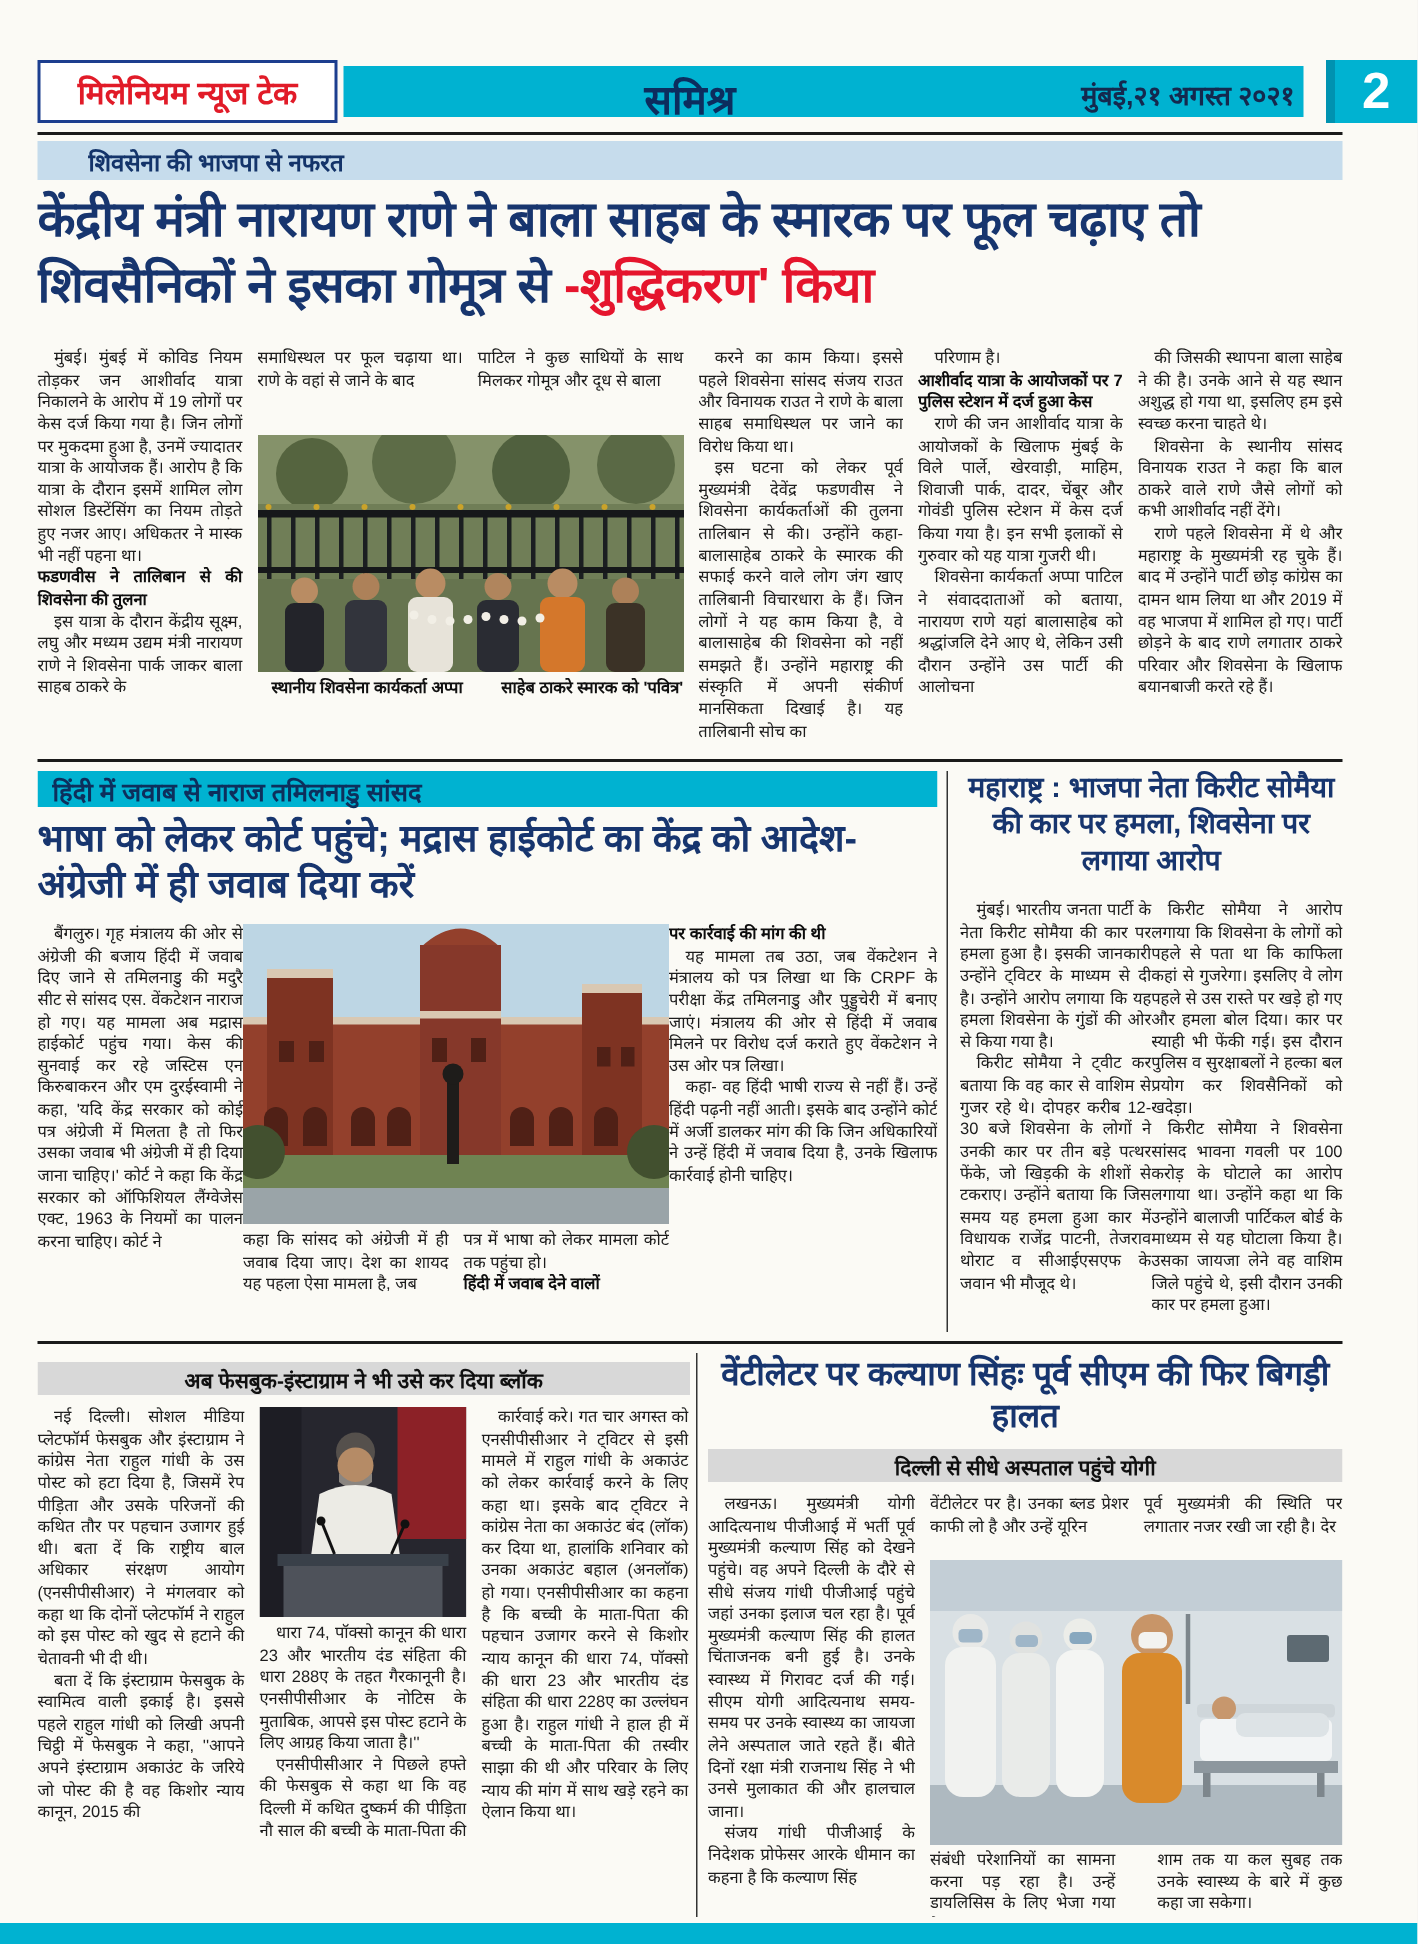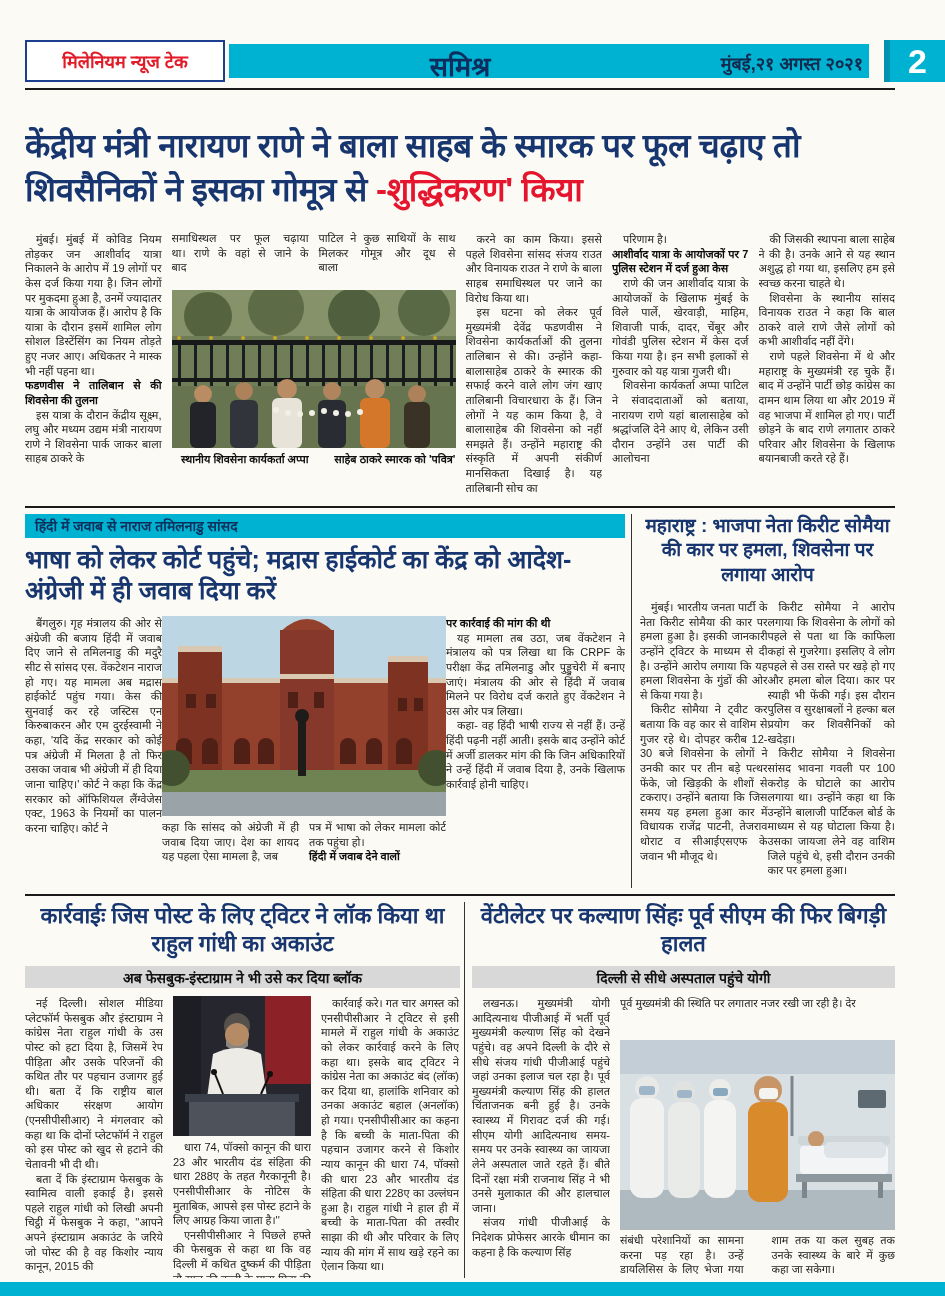--- a/index.html
+++ b/index.html
@@ -4,21 +4,21 @@
 <style>
   * { margin:0; padding:0; box-sizing:border-box; }
   html,body { width:945px; }
   body { font-family:"Liberation Sans","DejaVu Sans",sans-serif; background:#e9e8e3; }
   .page { position:relative; width:945px; height:1296px; background:#fbfaf5; overflow:hidden; }
 
   
   .hdr { position:absolute; top:40px; left:25px; width:870px; height:42px; }
   .cyan-strip { position:absolute; left:204px; top:4px; width:640px; height:34px; background:#00b2d1; }
   .masthead { position:absolute; left:0; top:0; width:200px; height:42px; background:#fff;
-    border:2px solid #1c3e8e; color:#e11b28; font-weight:bold; font-size:18px;
+    border:2px solid #1c3e8e; color:#e11b28; font-weight:bold; font-size:21px;
     display:flex; align-items:center; justify-content:center; }
   .section-title { position:absolute; left:0; top:7px; width:870px; text-align:center;
     font-size:27px; font-weight:bold; color:#0c2d5e; }
   .dateline { position:absolute; right:32px; top:11px; font-size:18px; font-weight:bold; color:#14294e; }
   .pagenum { position:absolute; left:884px; top:40px; width:61px; height:42px; background:#00b2d1;
     border-left:6px solid #0092b0; color:#fff; font-size:34px; font-weight:bold;
     display:flex; align-items:center; justify-content:center; }
 
   .rule { position:absolute; left:25px; width:870px; height:2px; background:#1a1a1a; }
   .rule-top { top:88px; }
@@ -28,37 +28,37 @@
 
   
   .kicker1 { position:absolute; top:94px; left:25px; width:870px; height:26px; background:#c6dcec;
     color:#14346a; font-weight:bold; font-size:16px; padding:3px 0 0 34px; }
   .h1 { position:absolute; top:124px; left:25px; width:870px; height:104px; overflow:hidden;
     font-size:33px; font-weight:bold; color:#17356e; line-height:1.32; letter-spacing:-0.3px; }
   .red { color:#e5152d;margin-top:20px; }
   .h2 { font-size:25px; font-weight:bold; color:#17356e; line-height:1.22; height:64px; overflow:hidden; margin-top:6px; }
   .h3 { font-size:19px; font-weight:bold; color:#17356e; line-height:1.28; text-align:center; height:78px; overflow:hidden; }
   .h4 { font-size:22px; font-weight:bold; color:#17356e; line-height:1.25; text-align:center; height:58px; overflow:hidden; }
-  .kicker2 { height:24px; background:#00b2d1; color:#0d2f5c; font-weight:bold; font-size:14px; padding:2px 0 0 10px; }
+  .kicker2 { height:24px; background:#00b2d1; color:#0d2f5c; font-weight:bold; font-size:17px; padding:2px 0 0 10px; }
   .graybar { height:22px; background:#d8d8d8; color:#101010; font-weight:bold; font-size:14px;
     text-align:center; padding-top:2px; margin-top:6px; }
 
   
   .bodytxt { font-size:11px; line-height:1.33; color:#1c1c1c; text-align:justify; }
   .p { text-indent:11px; margin:0; }
   .sub { font-weight:bold; text-indent:0; margin:0 0; color:#0d0d0d; }
   .cap { font-weight:bold; font-size:11px; color:#101010; text-align:right; }
   .row { display:flex; gap:10px; }
   .col { overflow:hidden; }
   .photo { display:block; width:100%; }
 
   
   .s1body { position:absolute; top:232px; left:25px; width:870px; height:268px; display:flex; gap:10px; }
   .s1body .col { height:268px; }
-  .s1-above { height:58px; overflow:hidden;font-family:Liberation Mono, monospace; }
+  .s1-above { height:58px; overflow:hidden; }
   .s1-caps  { margin-top:4px; overflow:hidden; }
 
   .story2 { position:absolute; top:514px; left:25px; width:600px; height:374px; overflow:hidden; }
   .s2body { margin-top:8px; height:274px; display:flex; }
   .s2body .col { height:274px; }
   .s2-caps { margin-top:4px; overflow:hidden; height:66px; }
   .vrule-1 { left:631px; top:514px; height:374px; }
   .story3 { position:absolute; top:514px; left:640px; width:255px; height:374px; overflow:hidden; }
   .s3body { margin-top:8px; height:288px; display:flex; gap:0; }
   .s3body .col { flex:1; height:288px; }
@@ -84,20 +84,21 @@
 
   <div class="hdr">
     <div class="cyan-strip"></div>
     <div class="section-title">समिश्र</div>
     <div class="dateline">मुंबई,२१ अगस्त २०२१</div>
     <div class="masthead">मिलेनियम न्यूज टेक</div>
   </div>
   <div class="pagenum">2</div>
   <div class="rule rule-top"></div>
 
+  <div class="kicker1">शिवसेना की भाजपा से नफरत</div>
   <h1 class="h1"><span>केंद्रीय मंत्री नारायण राणे ने बाला साहब के स्मारक पर फूल चढ़ाए तो शिवसैनिकों ने इसका गोमूत्र से</span> <span class="red">-शुद्धिकरण' किया</span></h1>
 
   <div class="s1body bodytxt">
     <div class="col" style="width:137px">
       <p class="p">मुंबई। मुंबई में कोविड नियम तोड़कर जन आशीर्वाद यात्रा निकालने के आरोप में 19 लोगों पर केस दर्ज किया गया है। जिन लोगों पर मुकदमा हुआ है, उनमें ज्यादातर यात्रा के आयोजक हैं। आरोप है कि यात्रा के दौरान इसमें शामिल लोग सोशल डिस्टेंसिंग का नियम तोड़ते हुए नजर आए। अधिकतर ने मास्क भी नहीं पहना था।</p>
       <p class="p sub">फडणवीस ने तालिबान से की शिवसेना की तुलना</p>
       <p class="p">इस यात्रा के दौरान केंद्रीय सूक्ष्म, लघु और मध्यम उद्यम मंत्री नारायण राणे ने शिवसेना पार्क जाकर बाला साहब ठाकरे के</p>
     </div>
 
     <div style="width:284px">
@@ -265,21 +266,20 @@
       <div class="col">
         <p class="p">किरीट सोमैया ने आरोप लगाया कि शिवसेना के लोगों को पहले से पता था कि काफिला कहां से गुजरेगा। इसलिए वे लोग पहले से उस रास्ते पर खड़े हो गए और हमला बोल दिया। कार पर स्याही भी फेंकी गई। इस दौरान पुलिस व सुरक्षाबलों ने हल्का बल प्रयोग कर शिवसैनिकों को खदेड़ा।</p>
         <p class="p">किरीट सोमैया ने शिवसेना सांसद भावना गवली पर 100 करोड़ के घोटाले का आरोप लगाया था। उन्होंने कहा था कि उन्होंने बालाजी पार्टिकल बोर्ड के माध्यम से यह घोटाला किया है। उसका जायजा लेने वह वाशिम जिले पहुंचे थे, इसी दौरान उनकी कार पर हमला हुआ।</p>
       </div>
     </div>
   </div>
 
   <div class="rule rule-3"></div>
 
   <div class="story4">
-    <h3 class="h4">कार्रवाईः जिस पोस्ट के लिए ट्विटर ने लॉक किया था राहुल गांधी का अकाउंट</h3>
     <div class="graybar">अब फेसबुक-इंस्टाग्राम ने भी उसे कर दिया ब्लॉक</div>
     <div class="s4body bodytxt">
       <div class="col">
         <p class="p">नई दिल्ली। सोशल मीडिया प्लेटफॉर्म फेसबुक और इंस्टाग्राम ने कांग्रेस नेता राहुल गांधी के उस पोस्ट को हटा दिया है, जिसमें रेप पीड़िता और उसके परिजनों की कथित तौर पर पहचान उजागर हुई थी। बता दें कि राष्ट्रीय बाल अधिकार संरक्षण आयोग (एनसीपीसीआर) ने मंगलवार को कहा था कि दोनों प्लेटफॉर्म ने राहुल को इस पोस्ट को खुद से हटाने की चेतावनी भी दी थी।</p>
         <p class="p">बता दें कि इंस्टाग्राम फेसबुक के स्वामित्व वाली इकाई है। इससे पहले राहुल गांधी को लिखी अपनी चिट्ठी में फेसबुक ने कहा, ''आपने अपने इंस्टाग्राम अकाउंट के जरिये जो पोस्ट की है वह किशोर न्याय कानून, 2015 की</p>
       </div>
       <div class="col">
         <svg class="photo" height="140" viewBox="0 0 138 140" preserveAspectRatio="none">
           <rect width="138" height="140" fill="#26262e"></rect>
           <rect x="0" y="0" width="28" height="140" fill="#1d1d24"></rect>
@@ -309,20 +309,21 @@
   <div class="story5">
     <h3 class="h4">वेंटीलेटर पर कल्याण सिंहः पूर्व सीएम की फिर बिगड़ी हालत</h3>
     <div class="graybar">दिल्ली से सीधे अस्पताल पहुंचे योगी</div>
     <div class="s5body bodytxt">
       <div class="s5-col1">
         <p class="p">लखनऊ। मुख्यमंत्री योगी आदित्यनाथ पीजीआई में भर्ती पूर्व मुख्यमंत्री कल्याण सिंह को देखने पहुंचे। वह अपने दिल्ली के दौरे से सीधे संजय गांधी पीजीआई पहुंचे जहां उनका इलाज चल रहा है। पूर्व मुख्यमंत्री कल्याण सिंह की हालत चिंताजनक बनी हुई है। उनके स्वास्थ्य में गिरावट दर्ज की गई। सीएम योगी आदित्यनाथ समय-समय पर उनके स्वास्थ्य का जायजा लेने अस्पताल जाते रहते हैं। बीते दिनों रक्षा मंत्री राजनाथ सिंह ने भी उनसे मुलाकात की और हालचाल जाना।</p>
         <p class="p">संजय गांधी पीजीआई के निदेशक प्रोफेसर आरके धीमान का कहना है कि कल्याण सिंह</p>
       </div>
       <div class="s5-right">
         <div class="s5-top">
+          <div>वेंटीलेटर पर है। उनका ब्लड प्रेशर काफी लो है और उन्हें यूरिन</div>
           <div>पूर्व मुख्यमंत्री की स्थिति पर लगातार नजर रखी जा रही है। देर</div>
         </div>
         <svg class="photo" height="190" viewBox="0 0 275 190" preserveAspectRatio="none">
           <rect width="275" height="190" fill="#d9e0e4"></rect>
           <rect y="0" width="275" height="34" fill="#c3ced6"></rect>
           <rect y="150" width="275" height="40" fill="#aeb9c0"></rect>
           <line x1="172" y1="36" x2="172" y2="96" stroke="#7d868c" stroke-width="3"></line>
           <rect x="238" y="50" width="28" height="18" rx="2" fill="#5d6a72"></rect>
           <circle cx="27" cy="48" r="12" fill="#e8e9e7"></circle>
             <rect x="10" y="58" width="34" height="100" rx="12" fill="#f1f2f0"></rect>

